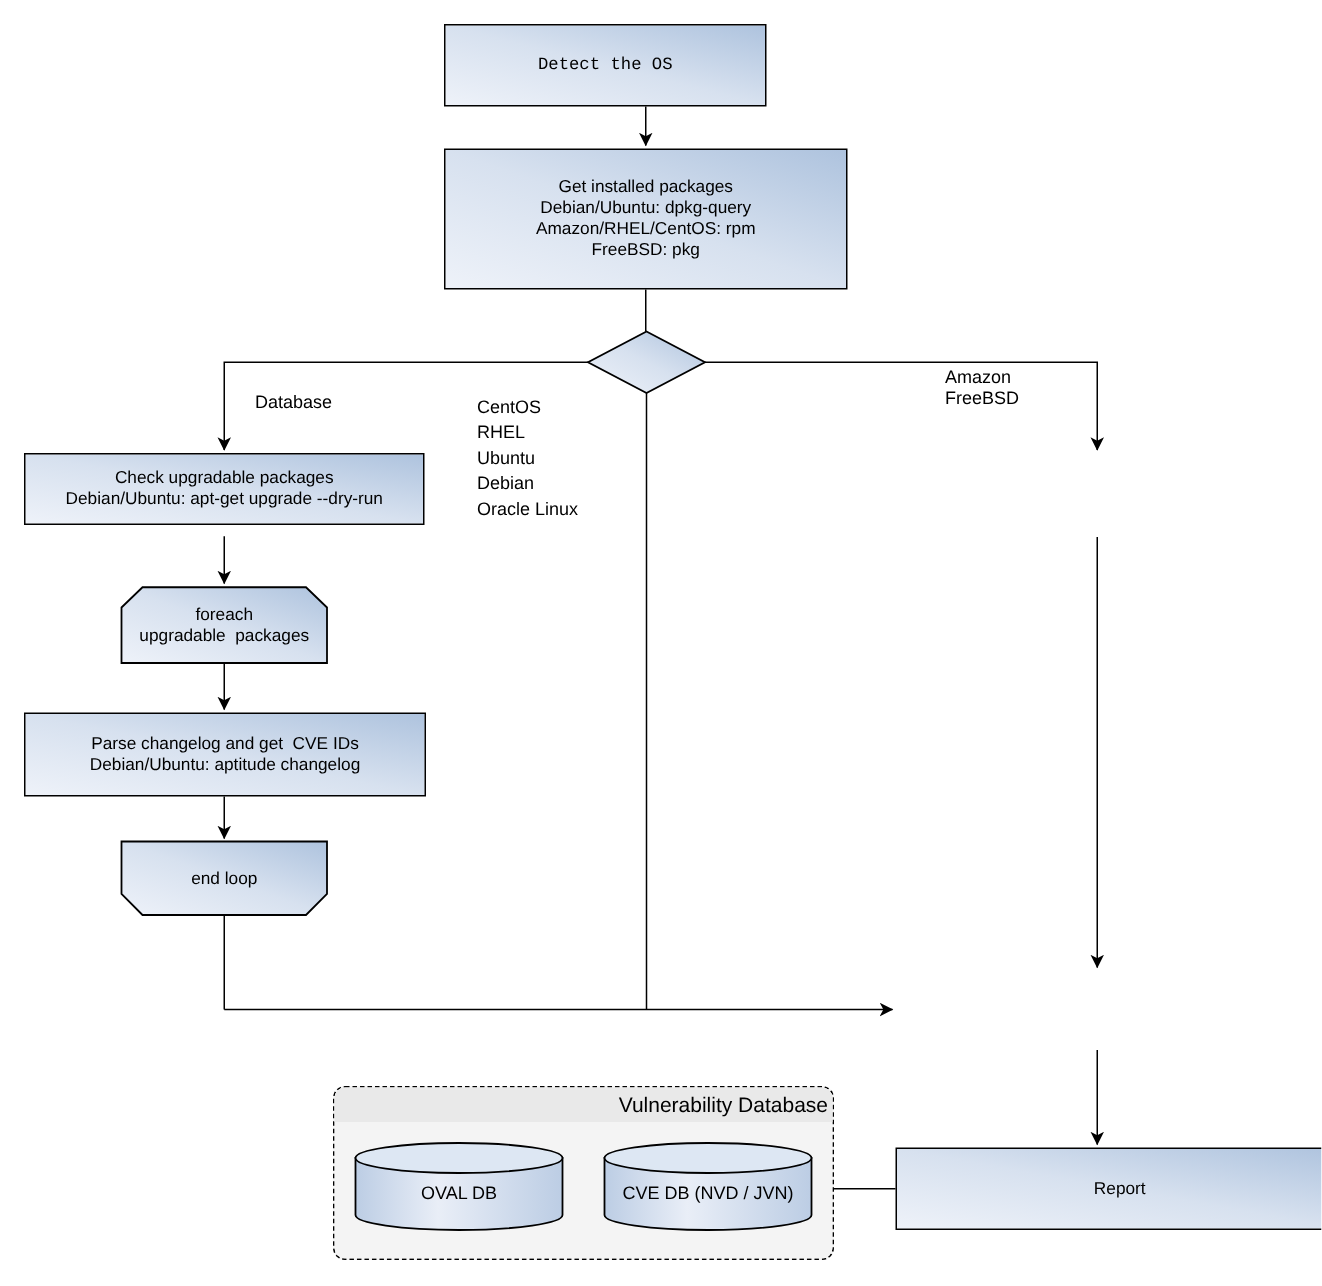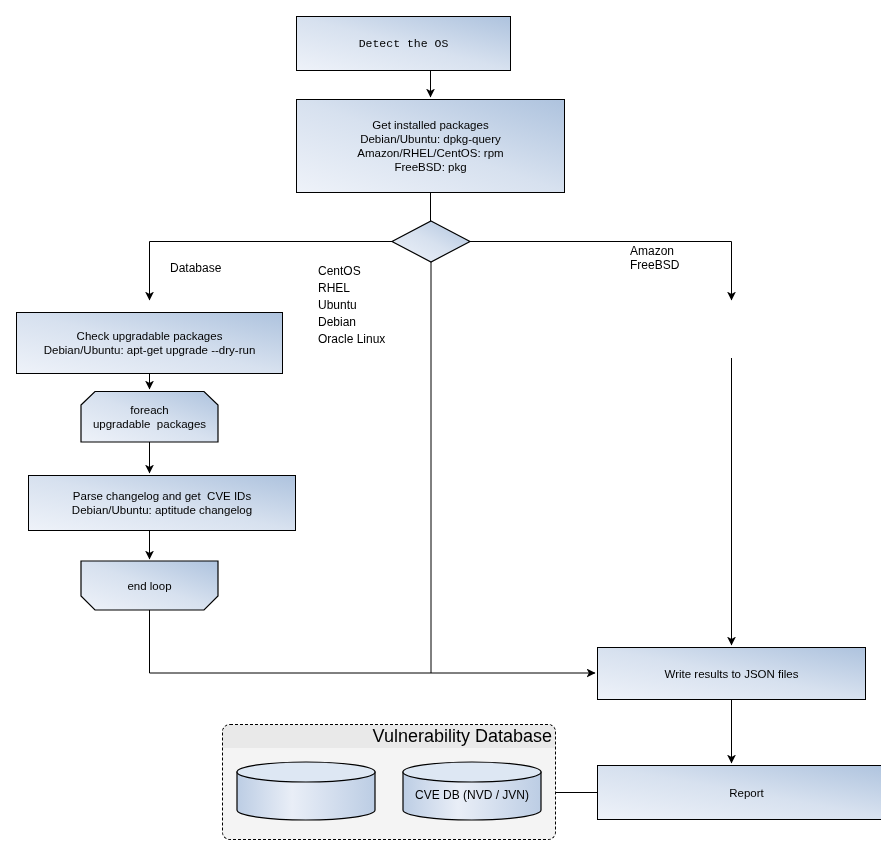--- a/index.html
+++ b/index.html
@@ -25,21 +25,21 @@
   }
   .edge-label.tall{line-height:17px;}
   .group-box{
     position:absolute;left:222px;top:724px;width:334px;height:116px;
     box-sizing:border-box;border:1px dashed #000;border-radius:8px;
     background:#f4f4f4;
   }
   .group-band{
     position:absolute;left:0;top:0;right:0;height:23px;
     background:#e9e9e9;border-radius:7px 7px 0 0;
-    font-size:18px;line-height:23px;text-align:right;padding-right:3px;
+    font-size:14px;line-height:23px;text-align:right;padding-right:3px;
     box-sizing:border-box;
   }
 </style>
 </head>
 <body>
 
 <div class="canvas">
 
   <svg class="layer" width="881" height="857">
     <defs>
@@ -104,36 +104,36 @@
     </g>
   </svg>
 
   <div class="node" style="left:296px;top:16px;width:215px;height:55px;z-index:2;font-family:Liberation Mono, monospace;">Detect the OS</div>
 
   <div class="node" style="left:296px;top:99px;width:269px;height:94px;z-index:2;">Get installed packages
 Debian/Ubuntu: dpkg-query
 Amazon/RHEL/CentOS: rpm
 FreeBSD: pkg</div>
 
-  <div class="node" style="left:16px;top:312px;width:267px;height:62px;z-index:2;">Check upgradable packages
+  <div class="node" style="left:16px;top:302px;width:267px;height:48px;z-index:2;">Check upgradable packages
 Debian/Ubuntu: apt-get upgrade --dry-run</div>
 
-  <div class="node" style="left:16px;top:475px;width:268px;height:56px;z-index:2;margin-left:12px;">Parse changelog and get  CVE IDs
+  <div class="node" style="left:16px;top:475px;width:268px;height:56px;z-index:2;">Parse changelog and get  CVE IDs
 Debian/Ubuntu: aptitude changelog</div>
 
 
-  <div class="node" style="left:597px;top:647px;width:269px;height:53px;z-index:2;">Write results to JSON files</div>
 
   <div class="node" style="left:597px;top:765px;width:299px;height:55px;z-index:2;">Report</div>
 
   <div class="shape-label" style="left:81px;top:391px;width:137px;height:51px;z-index:2;border-radius:20px;">foreach
 upgradable  packages</div>
 
   <div class="shape-label" style="left:81px;top:561px;width:137px;height:49px;z-index:2;">end loop</div>
 
+  <div class="shape-label" style="left:237px;top:777px;width:138px;height:36px;z-index:2;font-size:12px;">OVAL DB</div>
 
   <div class="shape-label" style="left:403px;top:777px;width:138px;height:36px;z-index:2;font-size:12px;text-align:center;">CVE DB (NVD / JVN)</div>
 
   <div class="edge-label" style="left:170px;top:261px;width:105px;">Database</div>
 
   <div class="edge-label tall" style="left:318px;top:263px;width:110px;">CentOS
 RHEL
 Ubuntu
 Debian
 Oracle Linux</div>

